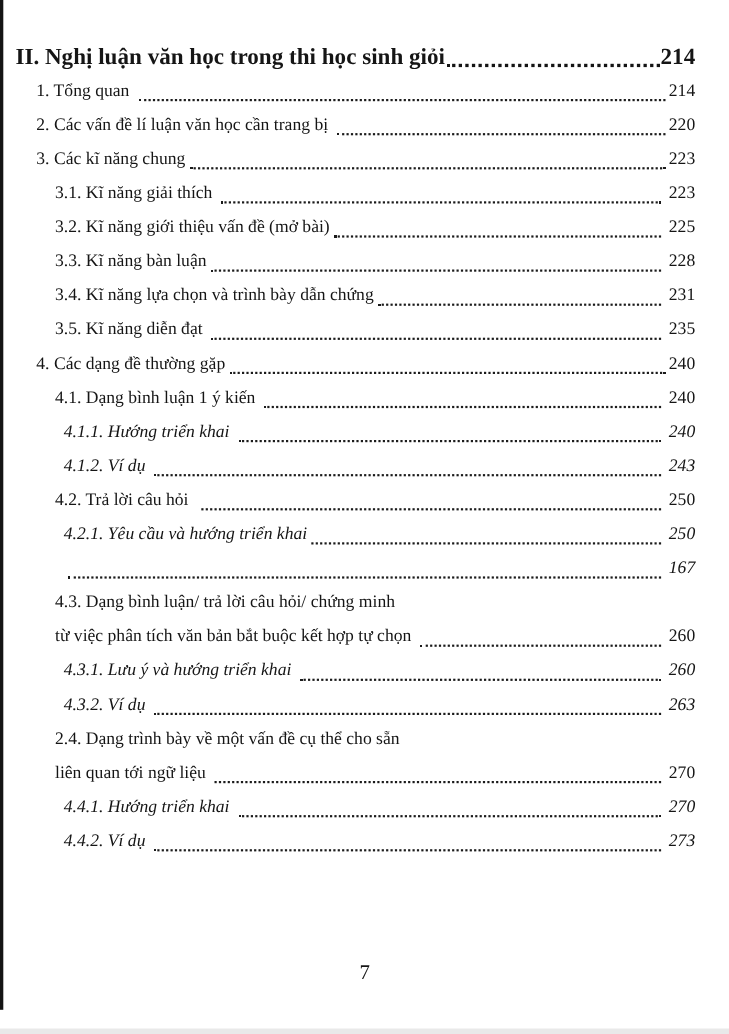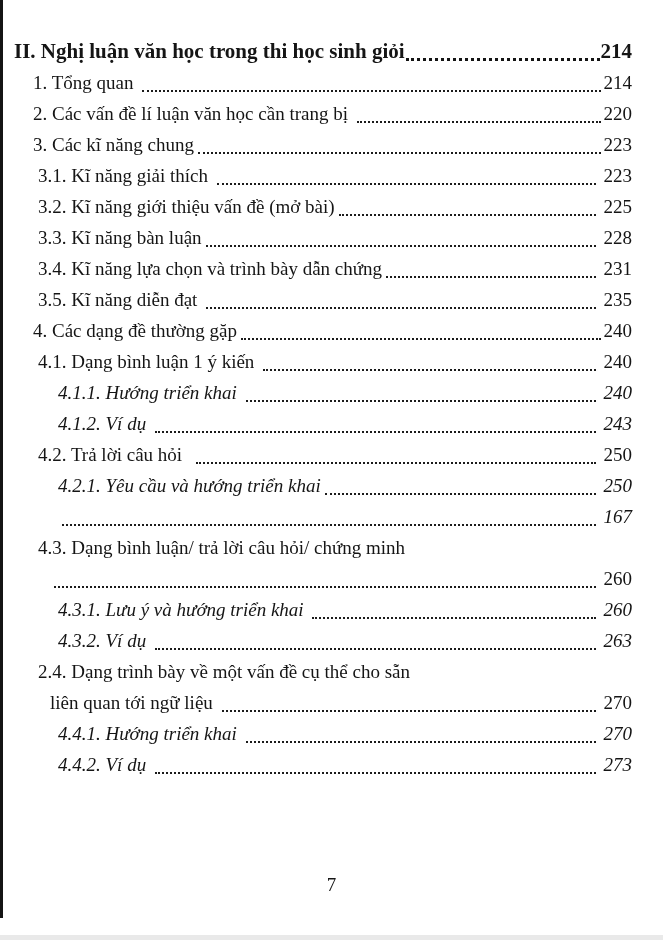--- a/index.html
+++ b/index.html
@@ -23,41 +23,41 @@
   }
   .toc {
     position: absolute;
     top: 36px; left: 0; right: 0;
     padding-right: 31px;
   }
   .row {
     display: flex;
     height: 31px;
     line-height: 31px;
-    font-size: 19px;
+    font-size: 16px;
     white-space: pre;
   }
   .row .label { flex: 0 0 auto; }
   .row .dots {
     flex: 1 1 auto;
     align-self: flex-start;
     height: 23px;
     margin: 0 3px 0 4px;
     border-bottom: 2px dotted #1b1b1b;
   }
   .row .pnum { flex: 0 0 auto; }
   .row.heading {
     font-weight: bold;
     font-size: 21px;
     padding-left: 14px;
     font-family: Liberation Serif, serif;
   }
   .row.heading .dots { border-bottom: 3px dotted #141414; height: 22px; margin: 0 1px 0 1px; }
   .row.l1 { padding-left: 33px; }
-  .row.l2 { padding-left: 38px; }
+  .row.l2 { padding-left: 50px; }
   .row.l3 { padding-left: 58px; font-style: italic; text-align: right; }
   .row.cont { padding-left: 50px; }
   .footer {
     position: absolute;
     top: 874px; left: 0;
     width: 100%;
     text-align: center;
     font-size: 19px;
   }
 </style>
@@ -77,21 +77,21 @@
     <div class="row l2"><span class="label">3.4. Kĩ năng lựa chọn và trình bày dẫn chứng</span><span class="dots"></span><span class="pnum"> 231</span></div>
     <div class="row l2"><span class="label">3.5. Kĩ năng diễn đạt </span><span class="dots"></span><span class="pnum"> 235</span></div>
     <div class="row l1"><span class="label">4. Các dạng đề thường gặp</span><span class="dots"></span><span class="pnum">240</span></div>
     <div class="row l2"><span class="label">4.1. Dạng bình luận 1 ý kiến </span><span class="dots"></span><span class="pnum"> 240</span></div>
     <div class="row l3"><span class="label">4.1.1. Hướng triển khai </span><span class="dots"></span><span class="pnum"> 240</span></div>
     <div class="row l3"><span class="label">4.1.2. Ví dụ </span><span class="dots"></span><span class="pnum"> 243</span></div>
     <div class="row l2"><span class="label">4.2. Trả lời câu hỏi  </span><span class="dots"></span><span class="pnum"> 250</span></div>
     <div class="row l3"><span class="label">4.2.1. Yêu cầu và hướng triển khai</span><span class="dots"></span><span class="pnum"> 250</span></div>
     <div class="row l3"><span class="dots"></span><span class="pnum"> 167</span></div>
     <div class="row l2"><span class="label">4.3. Dạng bình luận/ trả lời câu hỏi/ chứng minh</span></div>
-    <div class="row cont"><span class="dots"></span><span class="pnum"> 260</span></div>
+    <div class="row cont"><span class="label">từ việc phân tích văn bản bắt buộc kết hợp tự chọn </span><span class="dots"></span><span class="pnum"> 260</span></div>
     <div class="row l3"><span class="label">4.3.1. Lưu ý và hướng triển khai </span><span class="dots"></span><span class="pnum"> 260</span></div>
     <div class="row l3"><span class="label">4.3.2. Ví dụ </span><span class="dots"></span><span class="pnum"> 263</span></div>
     <div class="row l2"><span class="label">2.4. Dạng trình bày về một vấn đề cụ thể cho sẵn</span></div>
     <div class="row cont"><span class="label">liên quan tới ngữ liệu </span><span class="dots"></span><span class="pnum"> 270</span></div>
     <div class="row l3"><span class="label">4.4.1. Hướng triển khai </span><span class="dots"></span><span class="pnum"> 270</span></div>
     <div class="row l3"><span class="label">4.4.2. Ví dụ </span><span class="dots"></span><span class="pnum"> 273</span></div>
   </main>
 
 <div class="footer">
   <span>7</span>

